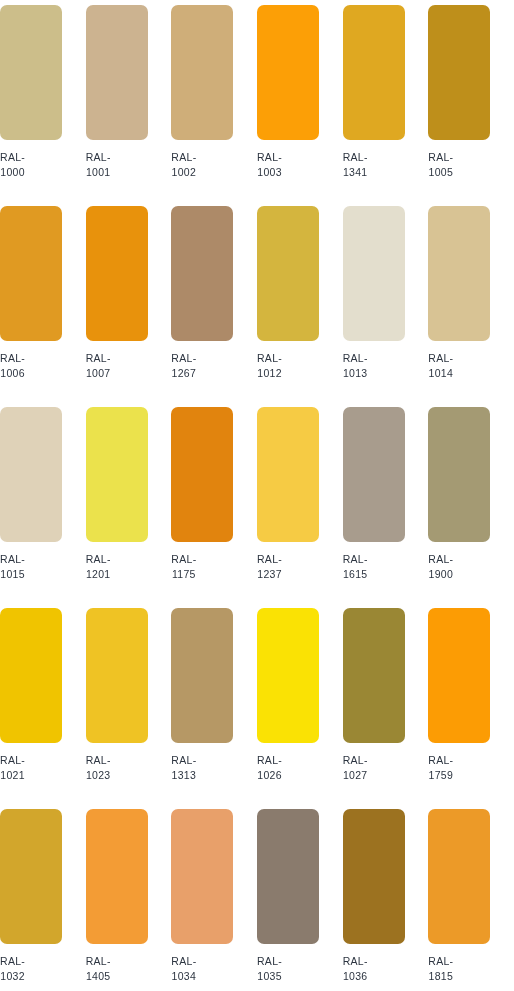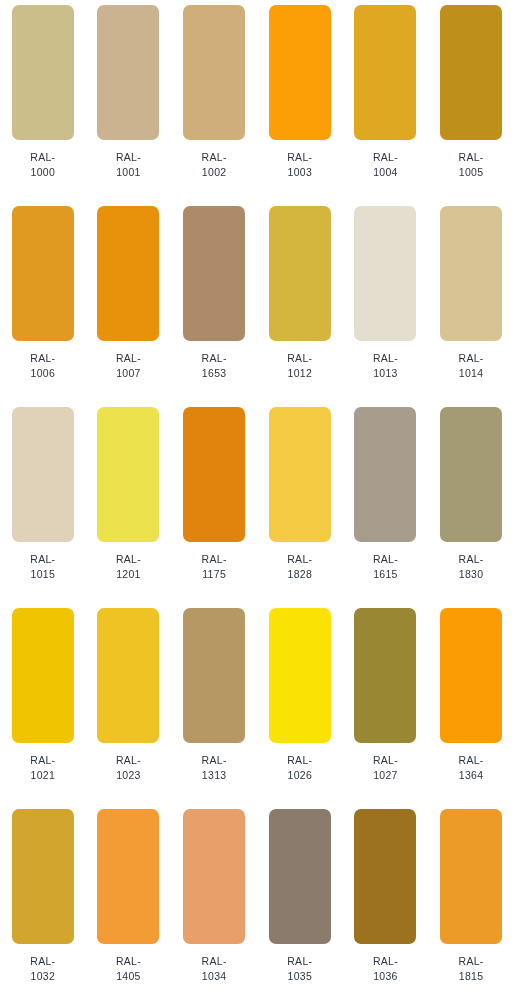--- a/index.html
+++ b/index.html
@@ -17,21 +17,21 @@
   #swatch-grid {
     display: grid;
     grid-template-columns: repeat(6, 85.666px);
     grid-template-rows: repeat(5, 201px);
     width: 514px;
     box-sizing: border-box;
   }
   .swatch-cell {
     display: flex;
     flex-direction: column;
-    align-items: center;
+    align-items: flex-start;
     box-sizing: border-box;
   }
   .swatch-chip {
     width: 62px;
     height: 135px;
     border-radius: 7px;
     margin-top: 5px;
     flex: none;
   }
   .swatch-label {
@@ -77,21 +77,21 @@
       <div class="swatch-chip" style="background: rgb(252, 159, 6);"></div>
       <div class="swatch-label">
         <span class="code-prefix">RAL-</span>
         <span class="code-number">1003</span>
       </div>
     </div>
     <div class="swatch-cell">
       <div class="swatch-chip" style="background: rgb(223, 168, 33);"></div>
       <div class="swatch-label">
         <span class="code-prefix">RAL-</span>
-        <span class="code-number">1004</span>
+        <span class="code-number">1341</span>
       </div>
     </div>
     <div class="swatch-cell">
       <div class="swatch-chip" style="background: rgb(190, 143, 27);"></div>
       <div class="swatch-label">
         <span class="code-prefix">RAL-</span>
         <span class="code-number">1005</span>
       </div>
     </div>
     <div class="swatch-cell">
@@ -105,21 +105,21 @@
       <div class="swatch-chip" style="background: rgb(232, 146, 12);"></div>
       <div class="swatch-label">
         <span class="code-prefix">RAL-</span>
         <span class="code-number">1007</span>
       </div>
     </div>
     <div class="swatch-cell">
       <div class="swatch-chip" style="background: rgb(173, 138, 104);"></div>
       <div class="swatch-label">
         <span class="code-prefix">RAL-</span>
-        <span class="code-number">1653</span>
+        <span class="code-number">1267</span>
       </div>
     </div>
     <div class="swatch-cell">
       <div class="swatch-chip" style="background: rgb(212, 181, 62);"></div>
       <div class="swatch-label">
         <span class="code-prefix">RAL-</span>
         <span class="code-number">1012</span>
       </div>
     </div>
     <div class="swatch-cell">
@@ -154,35 +154,35 @@
       <div class="swatch-chip" style="background: rgb(225, 132, 14);"></div>
       <div class="swatch-label">
         <span class="code-prefix">RAL-</span>
         <span class="code-number">1175</span>
       </div>
     </div>
     <div class="swatch-cell">
       <div class="swatch-chip" style="background: rgb(246, 203, 68);"></div>
       <div class="swatch-label">
         <span class="code-prefix">RAL-</span>
-        <span class="code-number">1828</span>
+        <span class="code-number">1237</span>
       </div>
     </div>
     <div class="swatch-cell">
       <div class="swatch-chip" style="background: rgb(168, 156, 141);"></div>
       <div class="swatch-label">
         <span class="code-prefix">RAL-</span>
         <span class="code-number">1615</span>
       </div>
     </div>
     <div class="swatch-cell">
       <div class="swatch-chip" style="background: rgb(164, 154, 115);"></div>
       <div class="swatch-label">
         <span class="code-prefix">RAL-</span>
-        <span class="code-number">1830</span>
+        <span class="code-number">1900</span>
       </div>
     </div>
     <div class="swatch-cell">
       <div class="swatch-chip" style="background: rgb(240, 196, 0);"></div>
       <div class="swatch-label">
         <span class="code-prefix">RAL-</span>
         <span class="code-number">1021</span>
       </div>
     </div>
     <div class="swatch-cell">
@@ -210,21 +210,21 @@
       <div class="swatch-chip" style="background: rgb(154, 135, 52);"></div>
       <div class="swatch-label">
         <span class="code-prefix">RAL-</span>
         <span class="code-number">1027</span>
       </div>
     </div>
     <div class="swatch-cell">
       <div class="swatch-chip" style="background: rgb(252, 156, 4);"></div>
       <div class="swatch-label">
         <span class="code-prefix">RAL-</span>
-        <span class="code-number">1364</span>
+        <span class="code-number">1759</span>
       </div>
     </div>
     <div class="swatch-cell">
       <div class="swatch-chip" style="background: rgb(210, 166, 44);"></div>
       <div class="swatch-label">
         <span class="code-prefix">RAL-</span>
         <span class="code-number">1032</span>
       </div>
     </div>
     <div class="swatch-cell">

